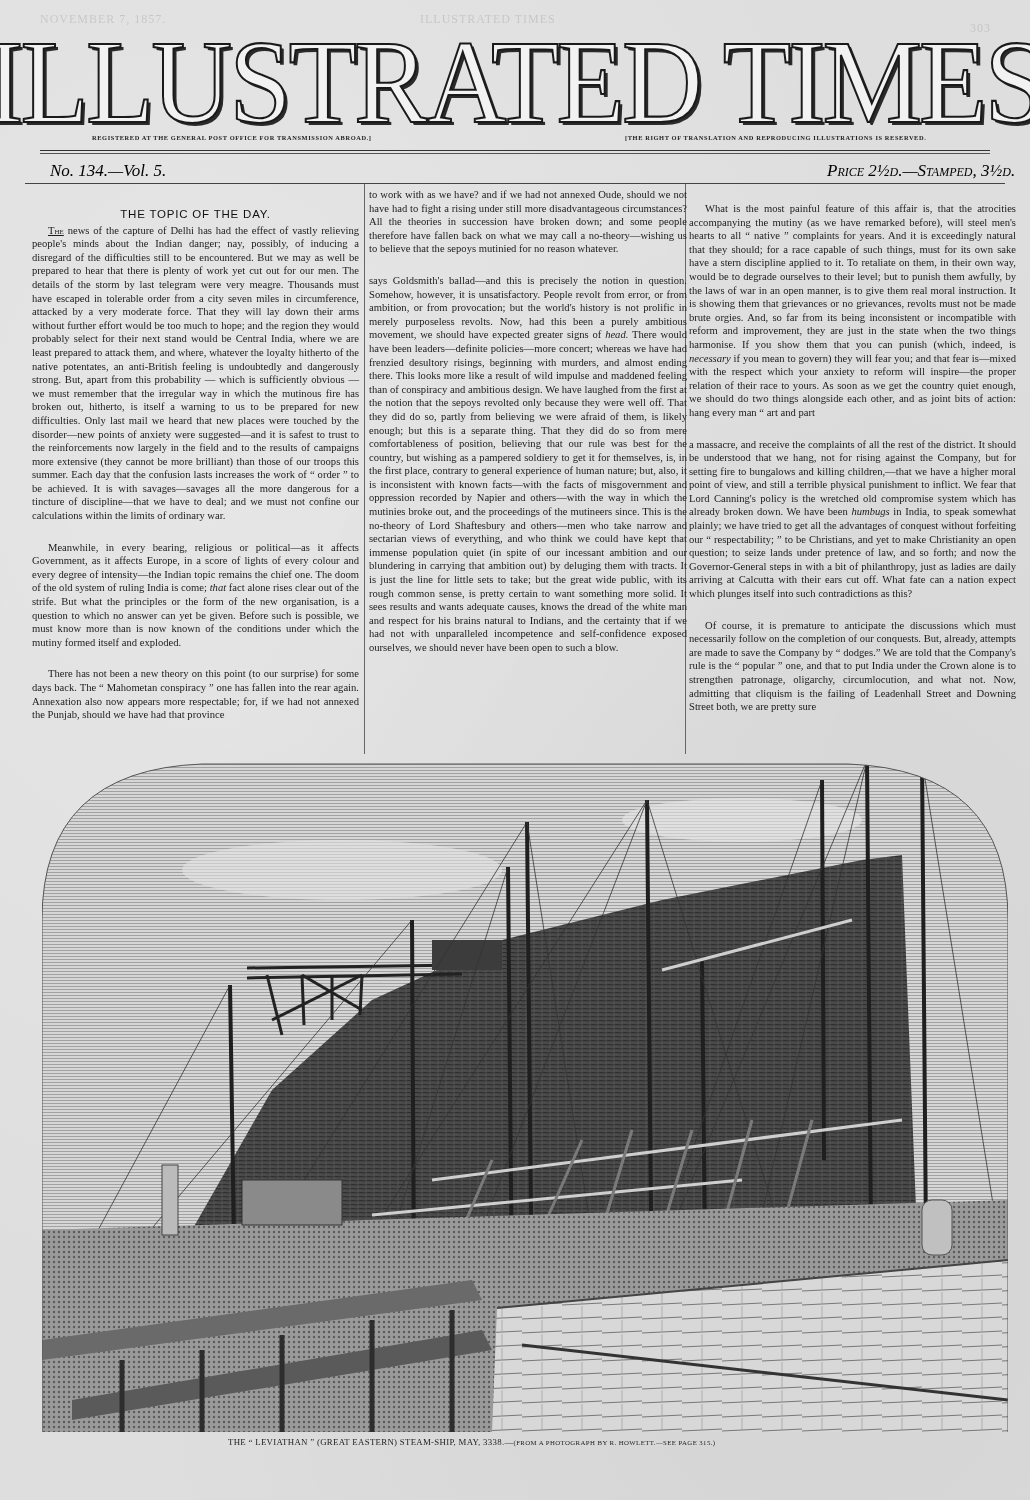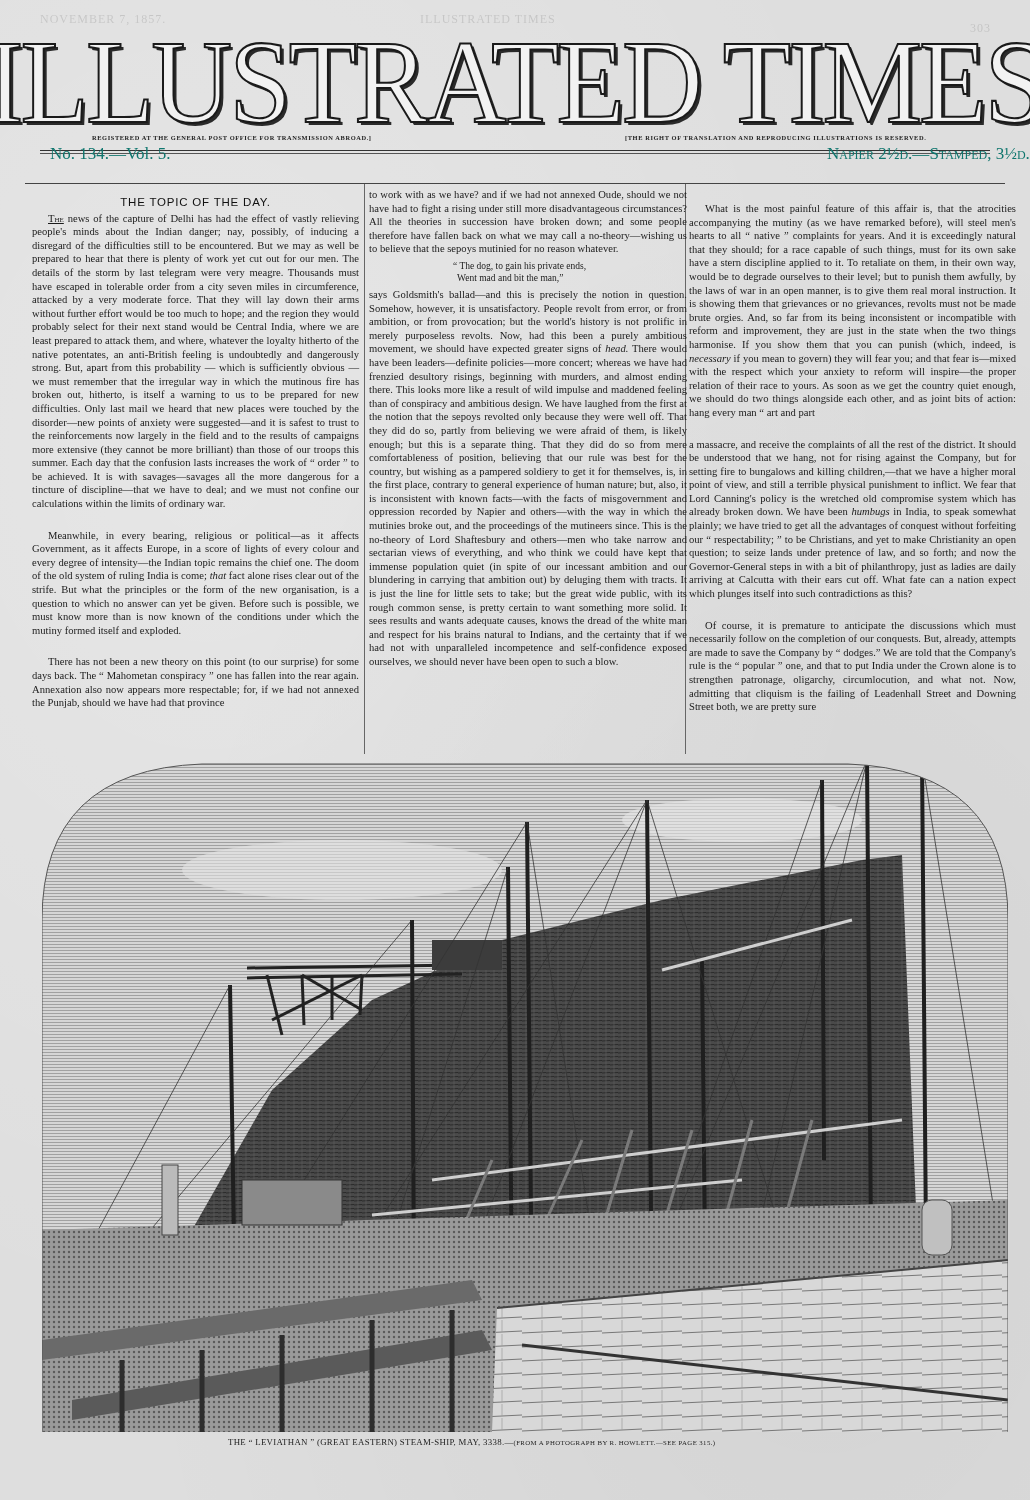--- a/index.html
+++ b/index.html
@@ -36,22 +36,22 @@
       letter-spacing: 0.6px; text-transform: uppercase; color: #222;
       font-family: "Liberation Serif", serif;
     }
     .reg-left { left: 92px; }
     .reg-right { left: 625px; }
     .rule-double {
       position: absolute; left: 40px; width: 950px; height: 4px;
       border-top: 1.5px solid #333; border-bottom: 1px solid #555;
     }
     .dateline {
-      position: absolute; top: 144px; left: 50px; width: 930px; height: 22px;
-      font-size: 17px; color: #0f766e;
+      position: absolute; top: 161px; left: 50px; width: 930px; height: 22px;
+      font-size: 17px; color: #000000; font-style: italic;
     }
     .dateline span { position: absolute; top: 0; white-space: nowrap; }
     .dl-issue { left: 0; }
     .dl-date { left: 296px; }
     .dl-price { left: 777px; font-variant: small-caps; font-size: 17px; }
     .dl-price small { font-size: 17px; font-variant: small-caps; }
     .rule-single { position: absolute; left: 25px; width: 980px; height: 1px; background: #444; }
 
     
     .col {
@@ -59,21 +59,21 @@
       text-align: justify; color: #1b1b1b; font-family: "Liberation Serif", serif;
     }
     .col p { text-indent: 16px; }
     .col p + p { margin-top: 18px; }
     .col-1 { left: 32px; width: 327px; }
     .col-2 { left: 369px; width: 318px; }
     .col-3 { left: 689px; width: 327px; }
     .col-rule { position: absolute; top: 184px; width: 1px; height: 570px; background: #666; }
     .headline {
       text-align: center; font-family: "Liberation Sans", "DejaVu Sans", sans-serif;
-      font-size: 11.5px; letter-spacing: 0.8px; margin: 8px 0 2px 0; color: #111;
+      font-size: 11.5px; letter-spacing: 0.8px; margin: 20px 0 2px 0; color: #111;
     }
     .dropcap { font-variant: small-caps; text-decoration: underline; }
     .verse { text-align: left; padding-left: 84px; font-size: 9.5px; line-height: 12px; margin: 4px 0 4px 0; text-indent: 0 !important; }
     .verse div { white-space: nowrap; }
     .verse .l2 { padding-left: 4px; }
     .noindent { text-indent: 0 !important; }
     em { font-style: italic; }
 
     
     .illustration {
@@ -103,41 +103,37 @@
   <div class="masthead">
     <div class="masthead-title">ILLUSTRATED TIMES</div>
   </div>
   <div class="reg-line reg-left">REGISTERED AT THE GENERAL POST OFFICE FOR TRANSMISSION ABROAD.]</div>
   <div class="reg-line reg-right">[THE RIGHT OF TRANSLATION AND REPRODUCING ILLUSTRATIONS IS RESERVED.</div>
 
   <div class="rule-double" style="top:150px;"></div>
 
   <div class="dateline">
     <span class="dl-issue">No. 134.—Vol. 5.</span>
-    <span class="dl-price"><span style="position:static">Napier 2½d.—</span><small>Stamped, 3½d.</small></span>
+    <span class="dl-price"><span style="position:static">Price 2½d.—</span><small>Stamped, 3½d.</small></span>
   </div>
 
   <div class="rule-single" style="top:183px;"></div>
 
   <div class="col-rule" style="left:364px;"></div>
   <div class="col-rule" style="left:685px;"></div>
 
   <div class="col col-1">
     <div class="headline">THE TOPIC OF THE DAY.</div>
     <p><span class="dropcap">The</span><span> news of the capture of Delhi has had the effect of vastly relieving people's minds about the Indian danger; nay, possibly, of inducing a disregard of the difficulties still to be encountered. But we may as well be prepared to hear that there is plenty of work yet cut out for our men. The details of the storm by last telegram were very meagre. Thousands must have escaped in tolerable order from a city seven miles in circumference, attacked by a very moderate force. That they will lay down their arms without further effort would be too much to hope; and the region they would probably select for their next stand would be Central India, where we are least prepared to attack them, and where, whatever the loyalty hitherto of the native potentates, an anti-British feeling is undoubtedly and dangerously strong. But, apart from this probability — which is sufficiently obvious — we must remember that the irregular way in which the mutinous fire has broken out, hitherto, is itself a warning to us to be prepared for new difficulties. Only last mail we heard that new places were touched by the disorder—new points of anxiety were suggested—and it is safest to trust to the reinforcements now largely in the field and to the results of campaigns more extensive (they cannot be more brilliant) than those of our troops this summer. Each day that the confusion lasts increases the work of “ order ” to be achieved. It is with savages—savages all the more dangerous for a tincture of discipline—that we have to deal; and we must not confine our calculations within the limits of ordinary war.</span></p>
     <p><span>Meanwhile, in every bearing, religious or political—as it affects Government, as it affects Europe, in a score of lights of every colour and every degree of intensity—the Indian topic remains the chief one. The doom of the old system of ruling India is come; </span><em>that</em><span> fact alone rises clear out of the strife. But what the principles or the form of the new organisation, is a question to which no answer can yet be given. Before such is possible, we must know more than is now known of the conditions under which the mutiny formed itself and exploded.</span></p>
     <p>There has not been a new theory on this point (to our surprise) for some days back. The “ Mahometan conspiracy ” one has fallen into the rear again. Annexation also now appears more respectable; for, if we had not annexed the Punjab, should we have had that province</p>
   </div>
 
   <div class="col col-2">
     <p class="noindent">to work with as we have? and if we had not annexed Oude, should we not have had to fight a rising under still more disadvantageous circumstances? All the theories in succession have broken down; and some people therefore have fallen back on what we may call a no-theory—wishing us to believe that the sepoys mutinied for no reason whatever.</p>
-    <div class="verse">
-      <div>“ The dog, to gain his private ends,</div>
-      <div class="l2">Went mad and bit the man,”</div>
-    </div>
     <p class="noindent"><span>says Goldsmith's ballad—and this is precisely the notion in question. Somehow, however, it is unsatisfactory. People revolt from error, or from ambition, or from provocation; but the world's history is not prolific in merely purposeless revolts. Now, had this been a purely ambitious movement, we should have expected greater signs of </span><em>head.</em><span> There would have been leaders—definite policies—more concert; whereas we have had frenzied desultory risings, beginning with murders, and almost ending there. This looks more like a result of wild impulse and maddened feeling than of conspiracy and ambitious design. We have laughed from the first at the notion that the sepoys revolted only because they were well off. That they did do so, partly from believing we were afraid of them, is likely enough; but this is a separate thing. That they did do so from mere comfortableness of position, believing that our rule was best for the country, but wishing as a pampered soldiery to get it for themselves, is, in the first place, contrary to general experience of human nature; but, also, it is inconsistent with known facts—with the facts of misgovernment and oppression recorded by Napier and others—with the way in which the mutinies broke out, and the proceedings of the mutineers since. This is the no-theory of Lord Shaftesbury and others—men who take narrow and sectarian views of everything, and who think we could have kept that immense population quiet (in spite of our incessant ambition and our blundering in carrying that ambition out) by deluging them with tracts. It is just the line for little sets to take; but the great wide public, with its rough common sense, is pretty certain to want something more solid. It sees results and wants adequate causes, knows the dread of the white man and respect for his brains natural to Indians, and the certainty that if we had not with unparalleled incompetence and self-confidence exposed ourselves, we should never have been open to such a blow.</span></p>
   </div>
 
   <div class="col col-3">
     <p style="margin-top:14px;"><span>What is the most painful feature of this affair is, that the atrocities accompanying the mutiny (as we have remarked before), will steel men's hearts to all “ native ” complaints for years. And it is exceedingly natural that they should; for a race capable of such things, must for its own sake have a stern discipline applied to it. To retaliate on them, in their own way, would be to degrade ourselves to their level; but to punish them awfully, by the laws of war in an open manner, is to give them real moral instruction. It is showing them that grievances or no grievances, revolts must not be made brute orgies. And, so far from its being inconsistent or incompatible with reform and improvement, they are just in the state when the two things harmonise. If you show them that you can punish (which, indeed, is </span><em>necessary</em><span> if you mean to govern) they will fear you; and that fear is—mixed with the respect which your anxiety to reform will inspire—the proper relation of their race to yours. As soon as we get the country quiet enough, we should do two things alongside each other, and as joint bits of action: hang every man “ art and part</span></p>
     <p class="noindent"><span>a massacre, and receive the complaints of all the rest of the district. It should be understood that we hang, not for rising against the Company, but for setting fire to bungalows and killing children,—that we have a higher moral point of view, and still a terrible physical punishment to inflict. We fear that Lord Canning's policy is the wretched old compromise system which has already broken down. We have been </span><em>humbugs</em><span> in India, to speak somewhat plainly; we have tried to get all the advantages of conquest without forfeiting our “ respectability; ” to be Christians, and yet to make Christianity an open question; to seize lands under pretence of law, and so forth; and now the Governor-General steps in with a bit of philanthropy, just as ladies are daily arriving at Calcutta with their ears cut off. What fate can a nation expect which plunges itself into such contradictions as this?</span></p>
     <p>Of course, it is premature to anticipate the discussions which must necessarily follow on the completion of our conquests. But, already, attempts are made to save the Company by “ dodges.” We are told that the Company's rule is the “ popular ” one, and that to put India under the Crown alone is to strengthen patronage, oligarchy, circumlocution, and what not. Now, admitting that cliquism is the failing of Leadenhall Street and Downing Street both, we are pretty sure</p>
   </div>
 
   <div class="illustration">

